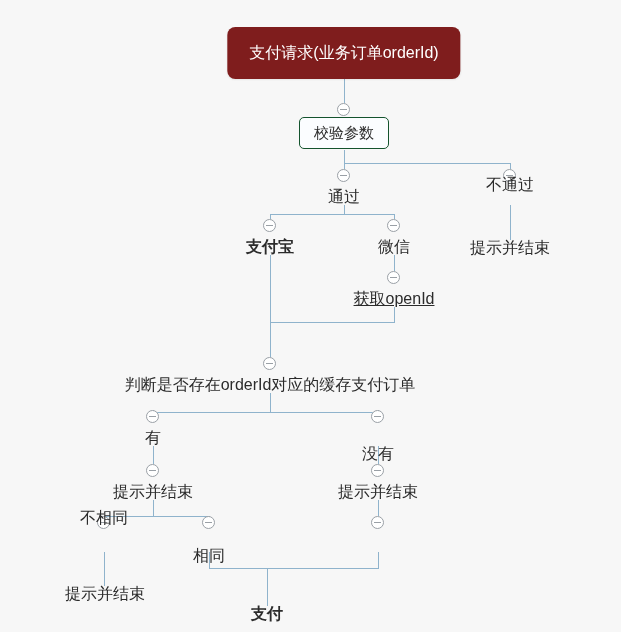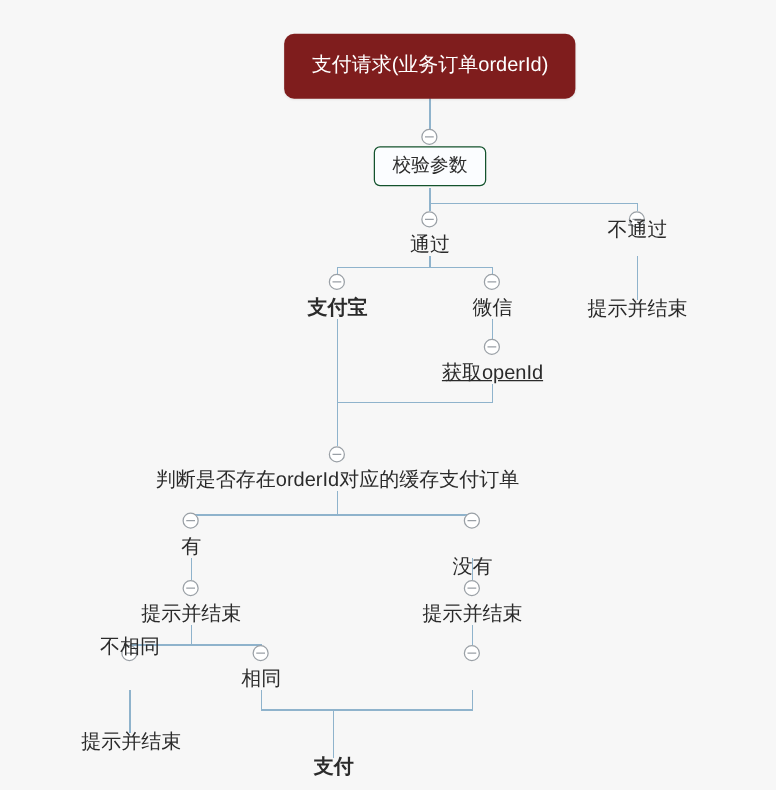--- a/index.html
+++ b/index.html
@@ -152,21 +152,21 @@
   <div class="toggle" style="left:153px; top:471px;"></div>
   <div class="node plain" style="left:153px; top:484px;">提示并结束</div>
 
   <div class="toggle" style="left:378px; top:471px;"></div>
   <div class="node plain" style="left:378px; top:484px;">提示并结束</div>
 
   <div class="toggle" style="left:104px; top:523px;"></div>
   <div class="node plain" style="left:104px; top:510px;">不相同</div>
 
   <div class="toggle" style="left:209px; top:523px;"></div>
-  <div class="node plain" style="left:209px; top:536px;text-align:center;">相同</div>
+  <div class="node plain" style="left:209px; top:548px;text-align:center;">相同</div>
 
   <div class="toggle" style="left:378px; top:523px;"></div>
 
   <div class="node plain" style="left:105px; top:586px;">提示并结束</div>
 
   <div class="node plain" style="left:267px; top:606px;font-weight:bold;">支付</div>
 
 </div>
 
 </body></html>

